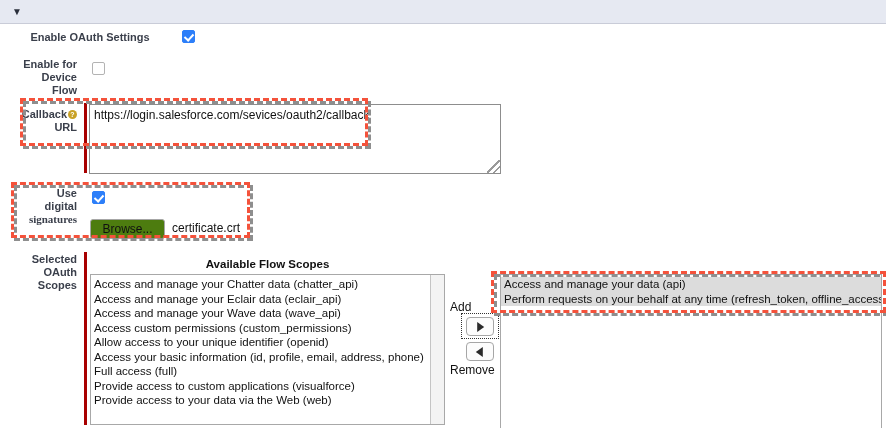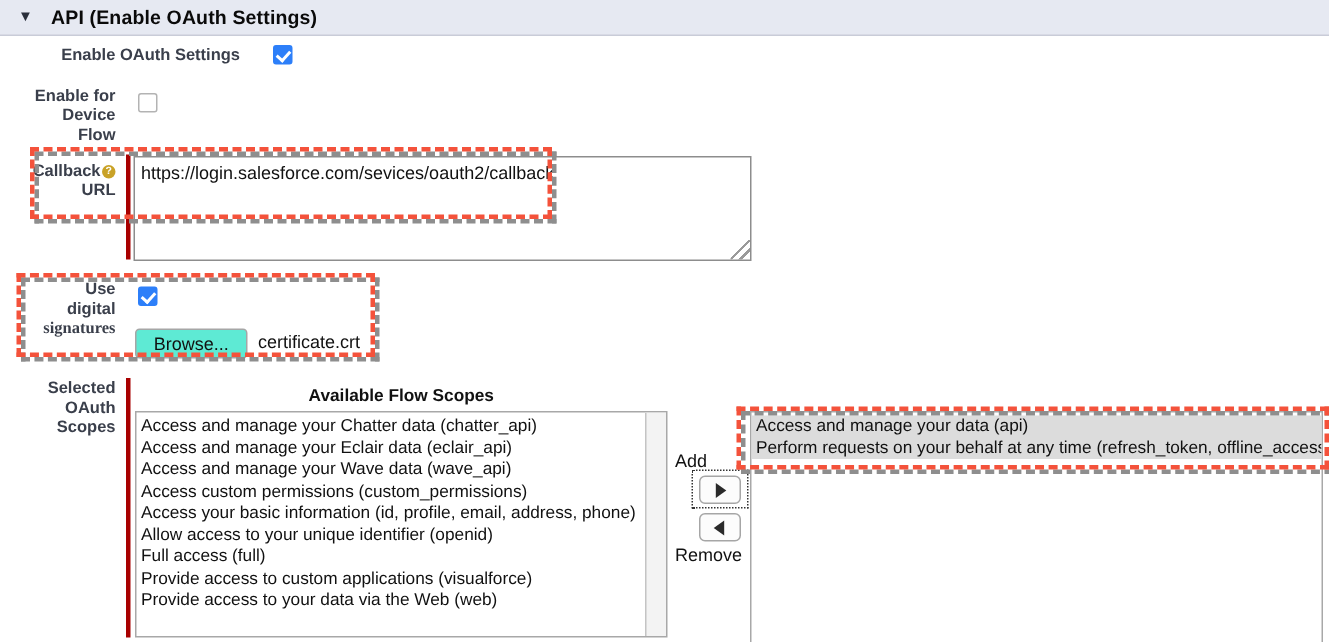--- a/index.html
+++ b/index.html
@@ -69,21 +69,21 @@
   .helpicon{
     display:inline-block;width:9px;height:9px;border-radius:50%;
     background:#c9a227;color:#fff;font-size:7px;font-weight:bold;
     line-height:9px;text-align:center;vertical-align:1px;margin-left:1px;
     font-family:"Liberation Sans", sans-serif;
   }
 
   
   .btn-browse{
     position:absolute;box-sizing:border-box;
-    border:1px solid #a6a6a6;border-radius:3px;background:#5eead4;
+    border:1px solid #a6a6a6;border-radius:3px;background:#4d7c0f;
     font-family:"Liberation Sans", sans-serif;font-size:12px;color:#111;
     text-align:center;line-height:18px;height:20px;
   }
   .fname{position:absolute;font-size:12px;color:#111;}
 
   
   .listtitle{
     position:absolute;font-weight:bold;font-size:11.5px;color:#111;
     text-align:center;
   }
@@ -141,24 +141,23 @@
     z-index:39;
   }
 </style>
 </head>
 <body>
 
 <div class="page">
 
   <div class="section-header">
     <div class="twisty">▼</div>
-    <div class="section-title">API (Enable OAuth Settings)</div>
-  </div>
-
-  <div class="lbl" style="left:20px;top:31px;width:140px;">Enable OAuth Settings</div>
+  </div>
+
+  <div class="lbl" style="left:20px;top:31px;width:140px;text-align:center;">Enable OAuth Settings</div>
   <div class="cb checked" style="left:182px;top:30px;"></div>
 
   <div class="lbl" style="left:10px;top:58px;width:67px;">Enable for</div>
   <div class="lbl" style="left:10px;top:71px;width:67px;">Device</div>
   <div class="lbl" style="left:10px;top:84px;width:67px;">Flow</div>
   <div class="cb" style="left:92px;top:62px;"></div>
 
   <div class="lbl" style="left:10px;top:108px;width:67px;">
     <span>Callback</span><span class="helpicon">?</span>
   </div>
@@ -183,22 +182,22 @@
 
   <div class="reqbar" style="left:84px;top:252px;height:173px;"></div>
 
   <div class="listtitle" style="left:90px;top:258px;width:355px;">Available Flow Scopes</div>
   <div class="listbox" style="left:90px;top:274px;width:355px;height:151px;">
     <div class="inner" id="avail-list">
         <div class="opt">Access and manage your Chatter data (chatter_api)</div>
         <div class="opt">Access and manage your Eclair data (eclair_api)</div>
         <div class="opt">Access and manage your Wave data (wave_api)</div>
         <div class="opt">Access custom permissions (custom_permissions)</div>
+        <div class="opt">Allow access to your unique identifier (openid)</div>
         <div class="opt">Access your basic information (id, profile, email, address, phone)</div>
-        <div class="opt">Allow access to your unique identifier (openid)</div>
         <div class="opt">Full access (full)</div>
         <div class="opt">Provide access to custom applications (visualforce)</div>
         <div class="opt">Provide access to your data via the Web (web)</div>
       </div>
     <div class="sb"></div>
   </div>
 
   <div class="midlabel" style="left:450px;top:300px;">Add</div>
   <div class="focusring" style="left:461px;top:313px;width:38px;height:26px;"></div>
   <div class="arrowbtn right" style="left:466px;top:317px;">

